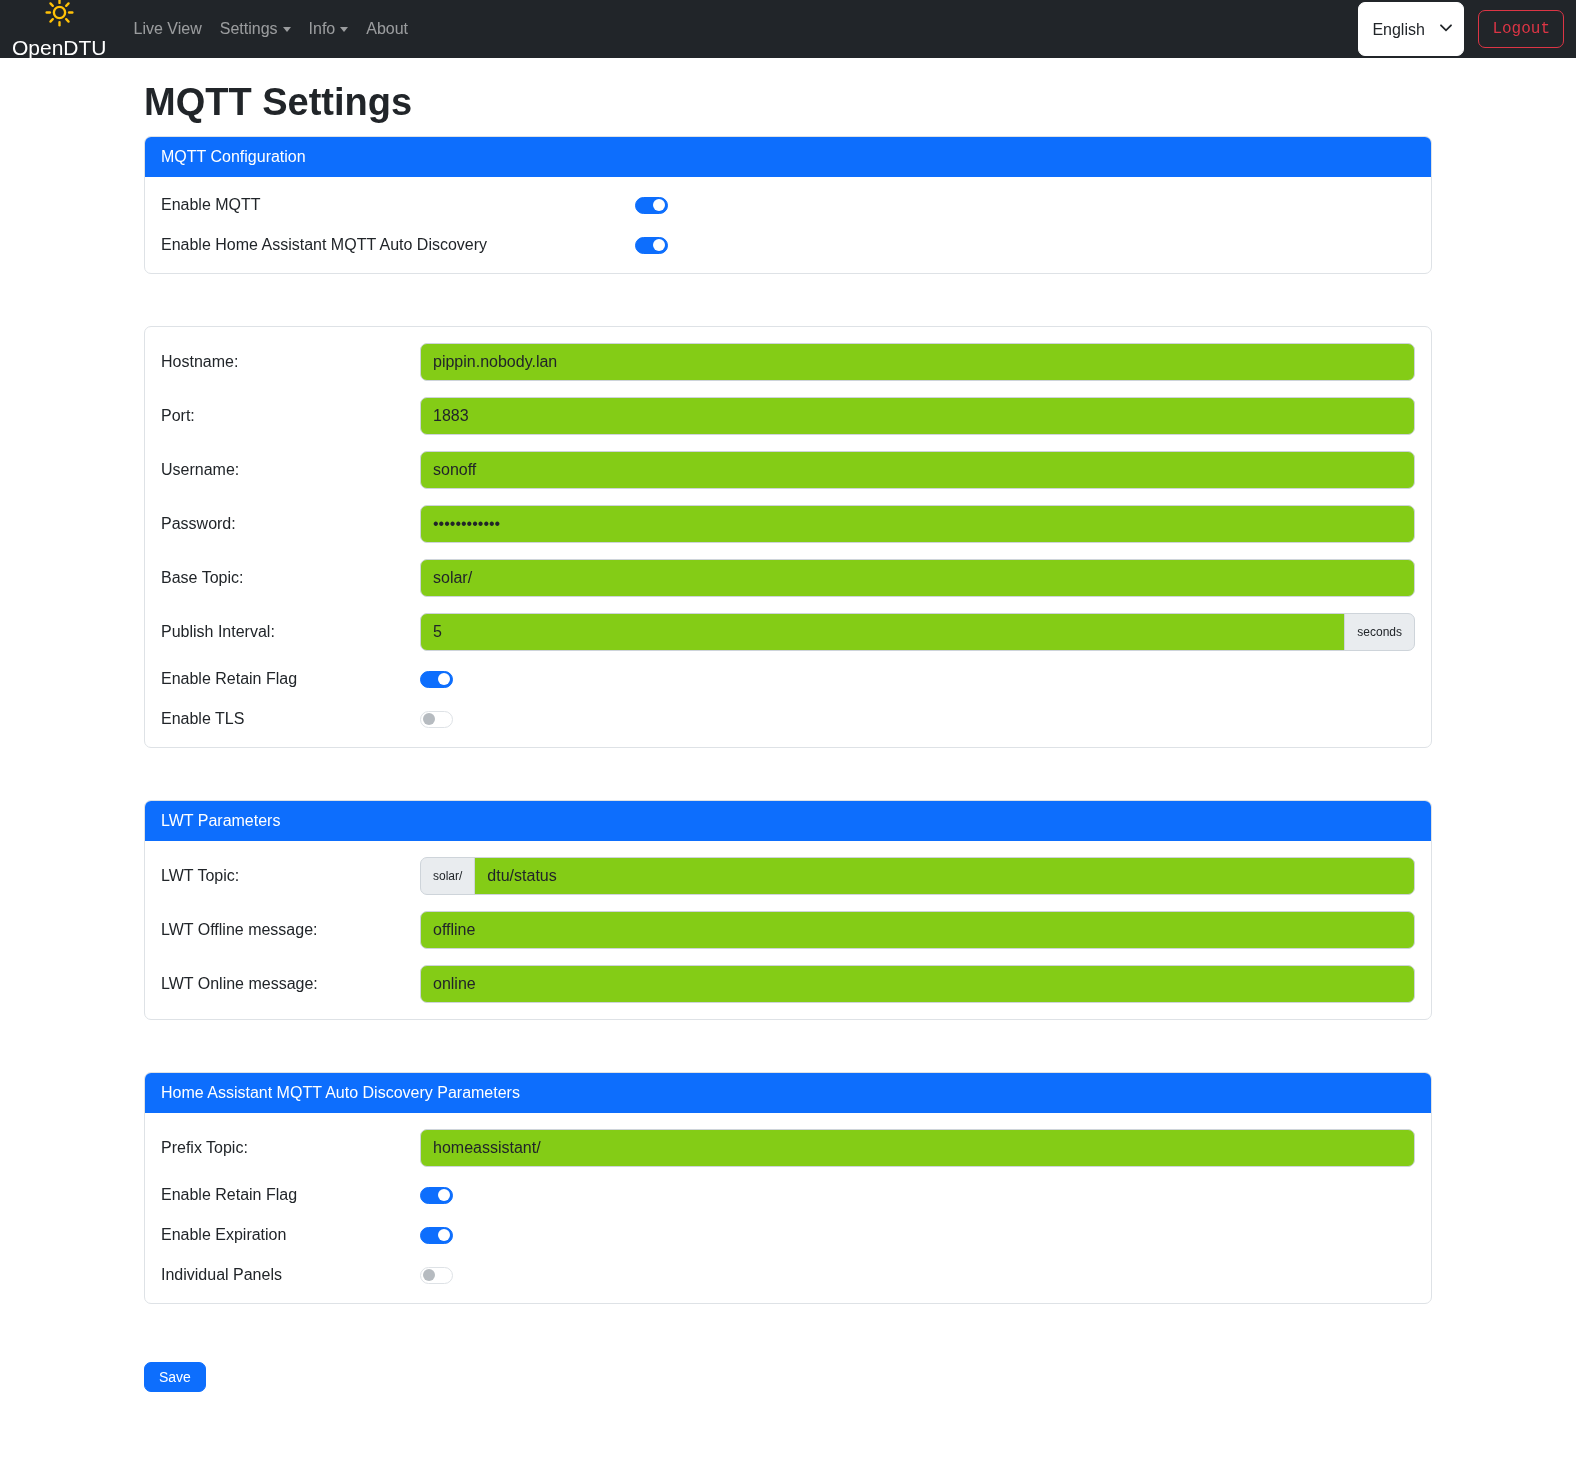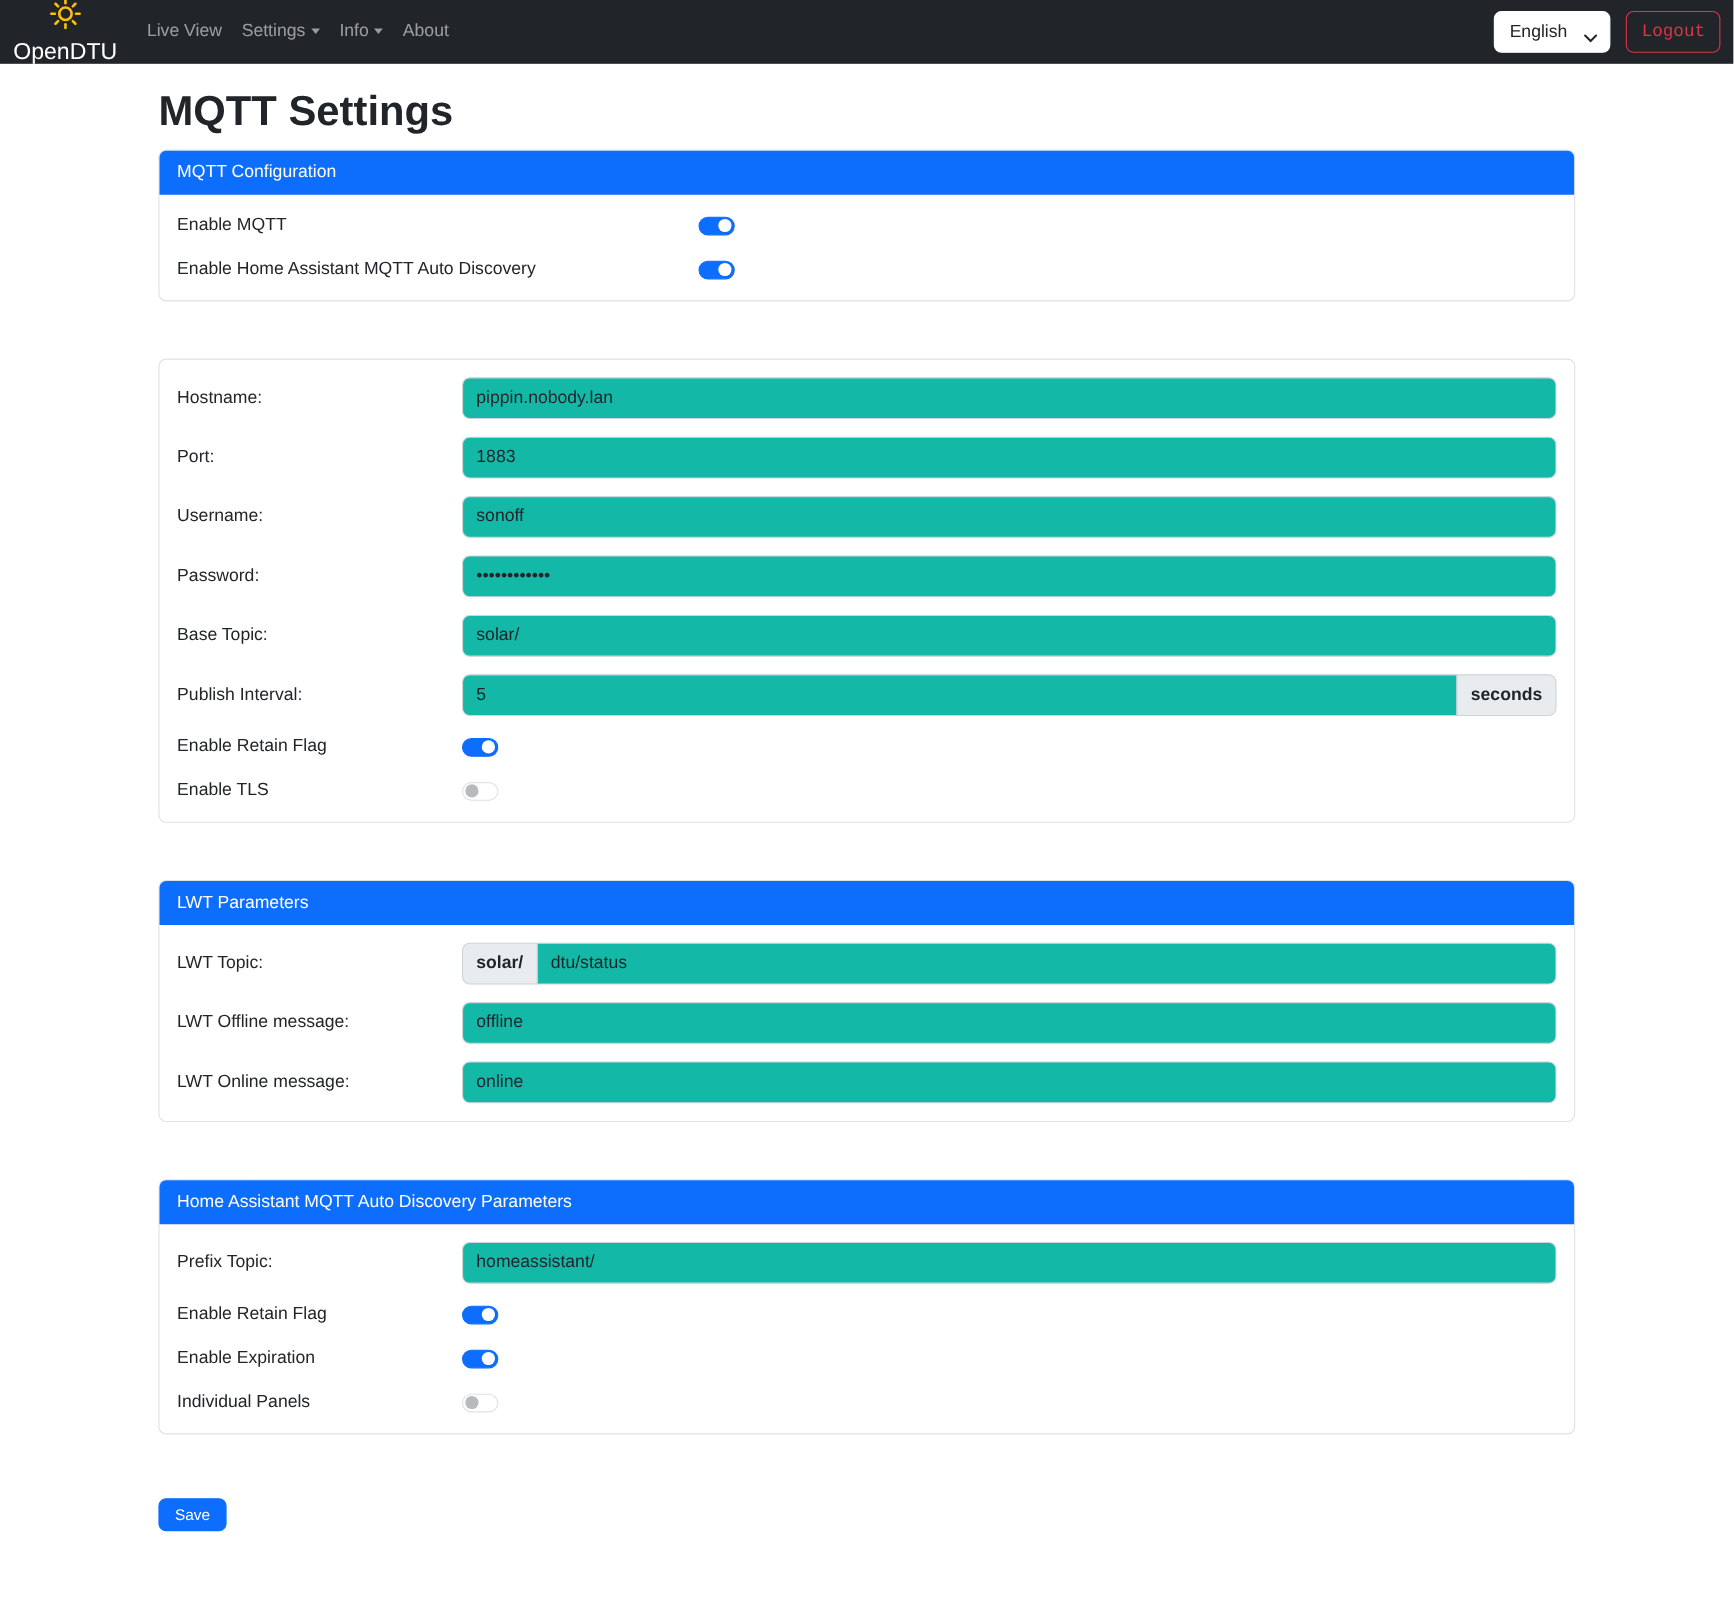--- a/index.html
+++ b/index.html
@@ -18,45 +18,45 @@
   .brand{display:flex;align-items:center;gap:9px;color:#fff;font-size:21px;font-weight:400;
     text-decoration:none;margin-right:18px;cursor:pointer;flex-direction:column;}
   .brand-icon{color:var(--brand-icon);display:flex;align-items:center;}
   .nav-links{display:flex;align-items:center;}
   .nav-link{color:var(--navlink);font-size:16px;padding:8px 9px;cursor:pointer;white-space:nowrap;}
   .caret{display:inline-block;margin-left:5px;vertical-align:2px;
     border-top:5px solid;border-right:4.5px solid transparent;border-left:4.5px solid transparent;}
   .nav-spacer{flex:1;}
   .lang{position:relative;}
   .lang select{appearance:none;-webkit-appearance:none;background:#fff;border:1px solid #fff;
-    border-radius:7px;padding:6px 38px 6px 13px;font-size:16px;color:var(--text);height:38px;
+    border-radius:7px;padding:6px 38px 6px 13px;font-size:16px;color:var(--text);height:54px;
     font-family:inherit;cursor:pointer;}
   .lang .chev{position:absolute;right:12px;top:16px;pointer-events:none;}
   .logout-btn{border:1px solid var(--danger);color:var(--danger);background:transparent;
     font-size:16px;padding:6px 13px;border-radius:7px;margin-left:14px;height:38px;cursor:pointer;
     font-family:Liberation Mono, monospace;}
   
   .container{width:1288px;margin:0 auto;padding-top:20px;}
   h1{font-size:38px;line-height:48px;font-weight:700;margin:0 0 10px 0;color:var(--text);}
   
   .card{border:1px solid var(--card-border);border-radius:7px;background:#fff;margin-bottom:52px;}
   .card-header{background:var(--primary);color:#fff;font-size:16px;line-height:24px;
     padding:8px 16px;border-radius:6px 6px 0 0;}
   .card-body{padding:16px;}
   .frow{display:flex;align-items:center;margin-bottom:16px;min-height:24px;gap:44px;}
   .frow:last-child{margin-bottom:0;}
   .frow.tall{min-height:38px;}
   .flabel{width:215px;flex:none;font-size:16px;color:var(--text);}
   .wide-label .flabel{width:430px;}
   .fcontrol{flex:1;display:flex;align-items:center;}
   .tinput{width:100%;height:38px;padding:4px 12px;font-size:16px;color:var(--text);
-    border:1px solid var(--border);border-radius:7px;font-family:inherit;background:#14b8a6;outline:none;}
+    border:1px solid var(--border);border-radius:7px;font-family:inherit;background:#84cc16;outline:none;}
   .igroup{display:flex;flex:1;align-items:stretch;}
-  .iaddon{background:var(--addon-bg);border:1px solid var(--border);padding:6px 12px;font-size:16px;
-    color:var(--text);display:flex;align-items:center;white-space:nowrap;font-weight:bold;}
+  .iaddon{background:var(--addon-bg);border:1px solid var(--border);padding:6px 12px;font-size:12px;
+    color:var(--text);display:flex;align-items:center;white-space:nowrap;}
   .iaddon.prefix{border-radius:7px 0 0 7px;}
   .igroup .iaddon.prefix + .tinput{border-radius:0 7px 7px 0;margin-left:-1px;}
   .igroup .tinput.has-suffix{border-radius:7px 0 0 7px;}
   .iaddon.suffix{border-radius:0 7px 7px 0;margin-left:-1px;}
   
   .switch{width:33px;height:17px;border-radius:17px;background:#fff;border:1px solid var(--card-border);
     position:relative;cursor:pointer;flex:none;}
   .switch .knob{position:absolute;top:1.5px;left:2px;width:12px;height:12px;border-radius:50%;
     background:#b6bbc0;}
   .switch.sw-on{background:var(--primary);border-color:var(--primary);}

